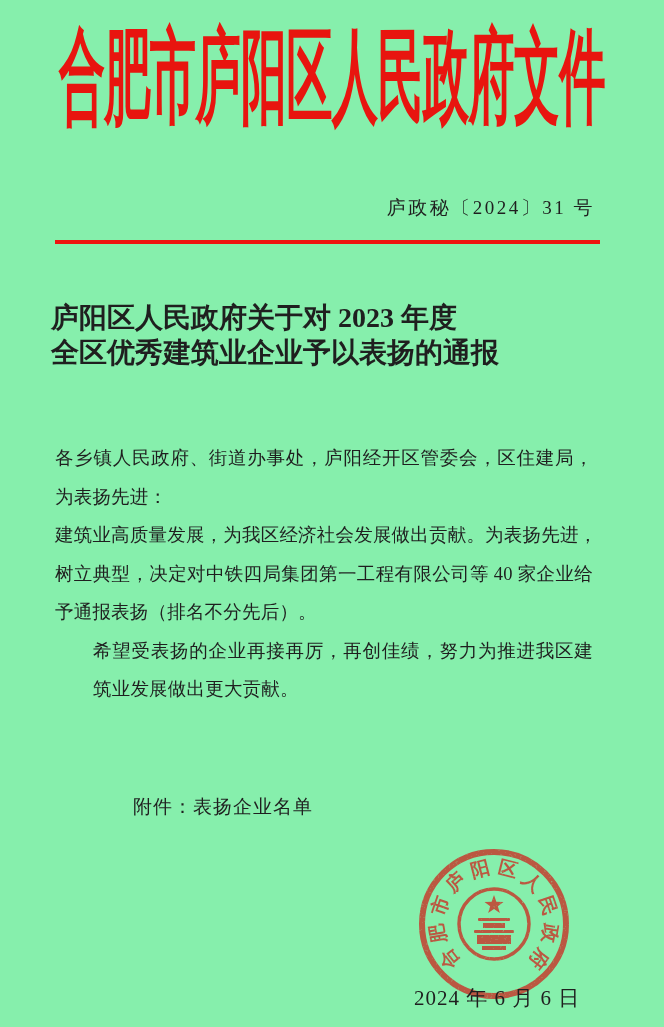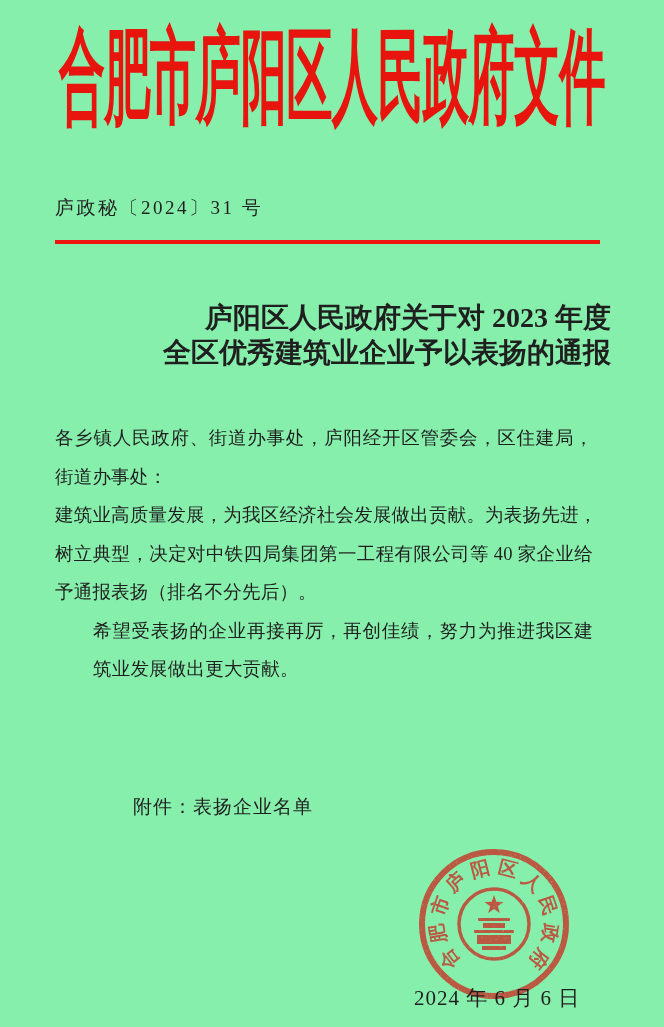--- a/index.html
+++ b/index.html
@@ -16,36 +16,36 @@
   }
   
   .red-header{
     position:absolute;top:26px;left:0;width:664px;text-align:center;
     font-size:46px;font-weight:bold;color:var(--header-red);
     letter-spacing:-0.5px;white-space:nowrap;line-height:1;
     transform:scaleY(2.25);transform-origin:50% 0;
   }
   
   .doc-number{
-    position:absolute;top:194px;left:55px;width:540px;text-align:left;
+    position:absolute;top:194px;left:55px;width:540px;text-align:right;
     font-size:19px;letter-spacing:2.5px;line-height:28px;white-space:nowrap;
   }
   
   .red-rule{
     position:absolute;top:240px;left:55px;width:545px;height:4px;
     background:var(--divider-red);
   }
   
   .title{
-    position:absolute;top:300px;left:71px;width:540px;text-align:right;
+    position:absolute;top:300px;left:51px;width:540px;text-align:left;
     font-size:28px;font-weight:bold;line-height:35px;white-space:nowrap;
   }
   
   .body-text{
-    position:absolute;top:419px;left:55px;width:538px;
+    position:absolute;top:439px;left:55px;width:538px;
     font-size:18.5px;letter-spacing:.2px;
   }
   .line{
     display:block;height:38.5px;line-height:38.5px;white-space:nowrap;
     overflow:visible;
   }
   .just{text-align:justify;text-align-last:justify;}
   .ind{padding-left:37px;}
   .ind2{padding-left:38px;}
   
@@ -75,21 +75,21 @@
 
   <div class="red-rule"></div>
 
   <div class="title">
     <div class="title-l1">庐阳区人民政府关于对 2023 年度</div>
     <div class="title-l2">全区优秀建筑业企业予以表扬的通报</div>
   </div>
 
   <div class="body-text">
     <span class="line just">各乡镇人民政府、街道办事处，庐阳经开区管委会，区住建局，</span>
-    <span class="line">街道办事处：</span>
+    <span class="line">为表扬先进：</span>
     <span class="line just">建筑业高质量发展，为我区经济社会发展做出贡献。为表扬先进，</span>
     <span class="line just">树立典型，决定对中铁四局集团第一工程有限公司等 40 家企业给</span>
     <span class="line">予通报表扬（排名不分先后）。</span>
     <span class="line just ind2">希望受表扬的企业再接再厉，再创佳绩，努力为推进我区建</span>
     <span class="line ind2">筑业发展做出更大贡献。</span>
   </div>
 
   <div class="attachment">附件：表扬企业名单</div>
 
   <svg class="seal" viewBox="0 0 170 170" aria-hidden="true">

